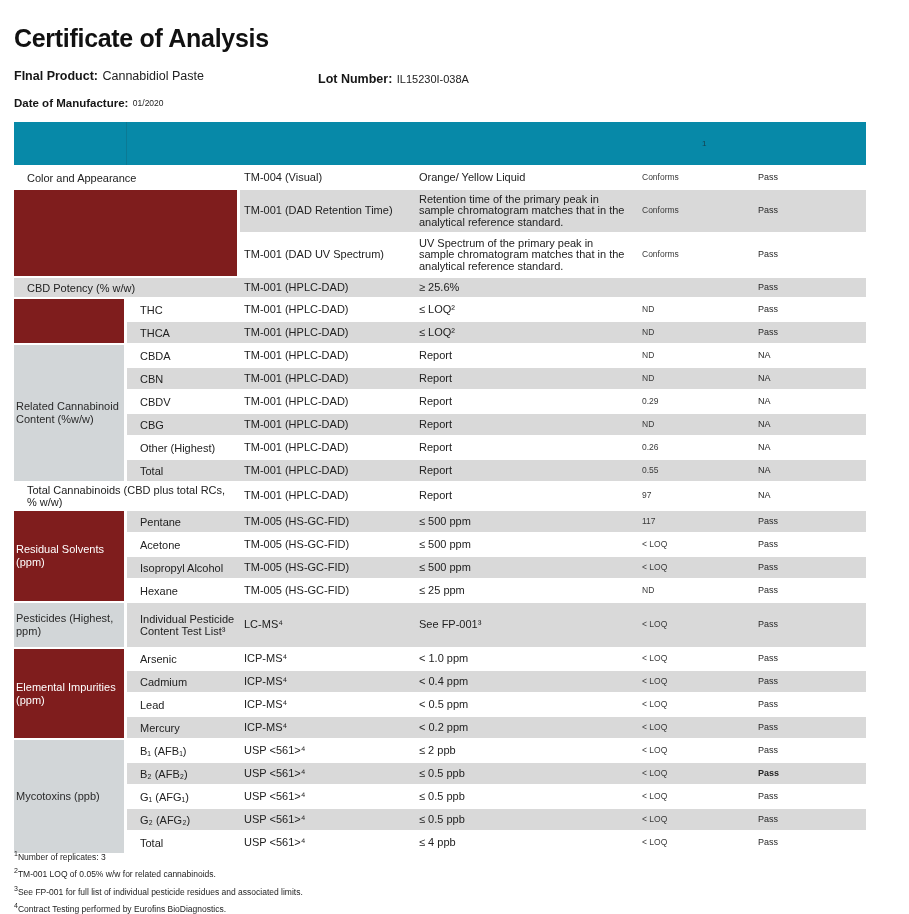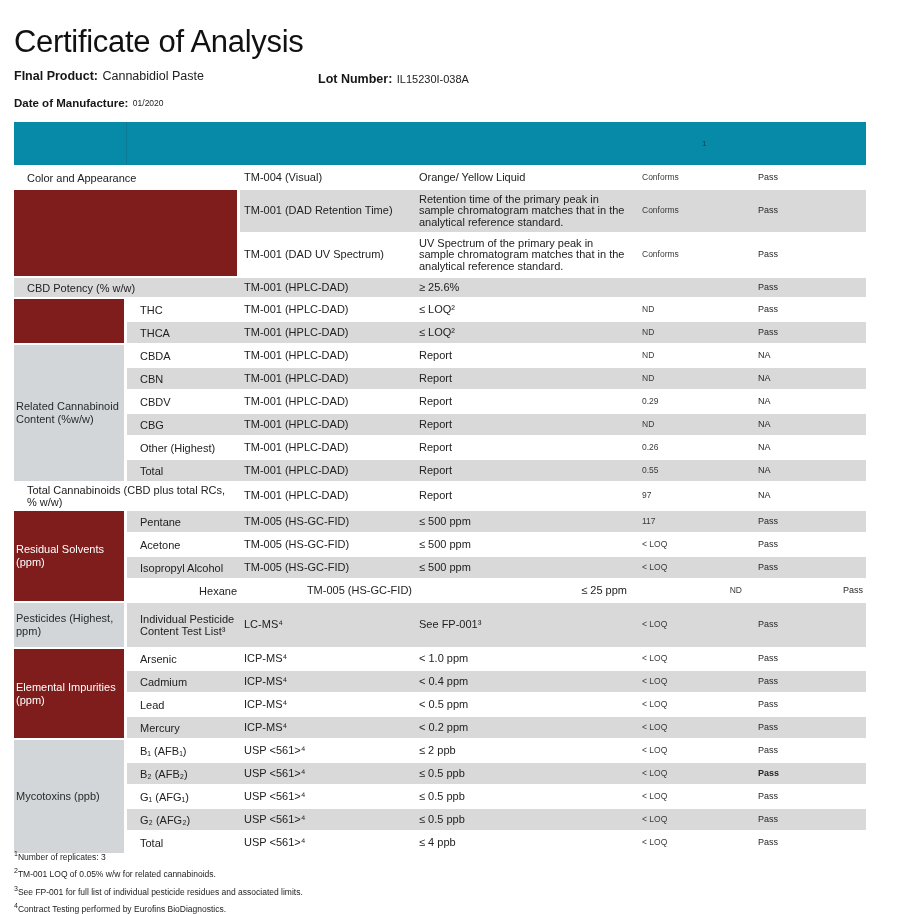--- a/index.html
+++ b/index.html
@@ -1,18 +1,18 @@
 <!DOCTYPE html>
 <html><head>
 <meta charset="utf-8">
 <style>
   html,body{margin:0;padding:0;background:#fff;}
   .page{position:relative;width:909px;height:914px;background:#ffffff;overflow:hidden;
         font-family:"Liberation Sans", sans-serif;color:#1f1f1f;}
-  h1{position:absolute;left:14px;top:24px;margin:0;font-size:31px;font-weight:400;
+  h1{position:absolute;left:14px;top:24px;margin:0;font-size:25px;font-weight:700;
      letter-spacing:-0.3px;color:#111;}
   .meta{position:absolute;white-space:nowrap;}
   .meta .lbl{font-weight:bold;font-size:12.5px;color:#161616;}
   .meta .val{font-size:12.5px;color:#222;}
   .product{left:14px;top:66px;}
   .lot{left:318px;top:69px;}
   .lot .val{font-size:11px;}
   .date{left:14px;top:93px;}
   .date .lbl{font-size:11.5px;}
   .date .val{font-size:8.5px;position:relative;top:-1px;}
@@ -195,21 +195,21 @@
           <td class="result">&lt; LOQ</td>
           <td class="pass">Pass</td>
         </tr>
         <tr class="gray" style="height: 21px;">
           <td class="subcell">Isopropyl Alcohol</td>
           <td class="method">TM-005 (HS-GC-FID)</td>
           <td class="spec">≤ 500 ppm</td>
           <td class="result">&lt; LOQ</td>
           <td class="pass">Pass</td>
         </tr>
-        <tr class="white" style="height: 21px; text-align: right;">
+        <tr class="white" style="height: 21px;">
           <td class="subcell">Hexane</td>
           <td class="method">TM-005 (HS-GC-FID)</td>
           <td class="spec">≤ 25 ppm</td>
           <td class="result">ND</td>
           <td class="pass">Pass</td>
         </tr>
         <tr class="gray" style="height: 44px;">
           <td class="group gray">Pesticides (Highest, ppm)</td>
           <td class="subcell">Individual Pesticide Content Test List³</td>
           <td class="method">LC-MS⁴</td>

